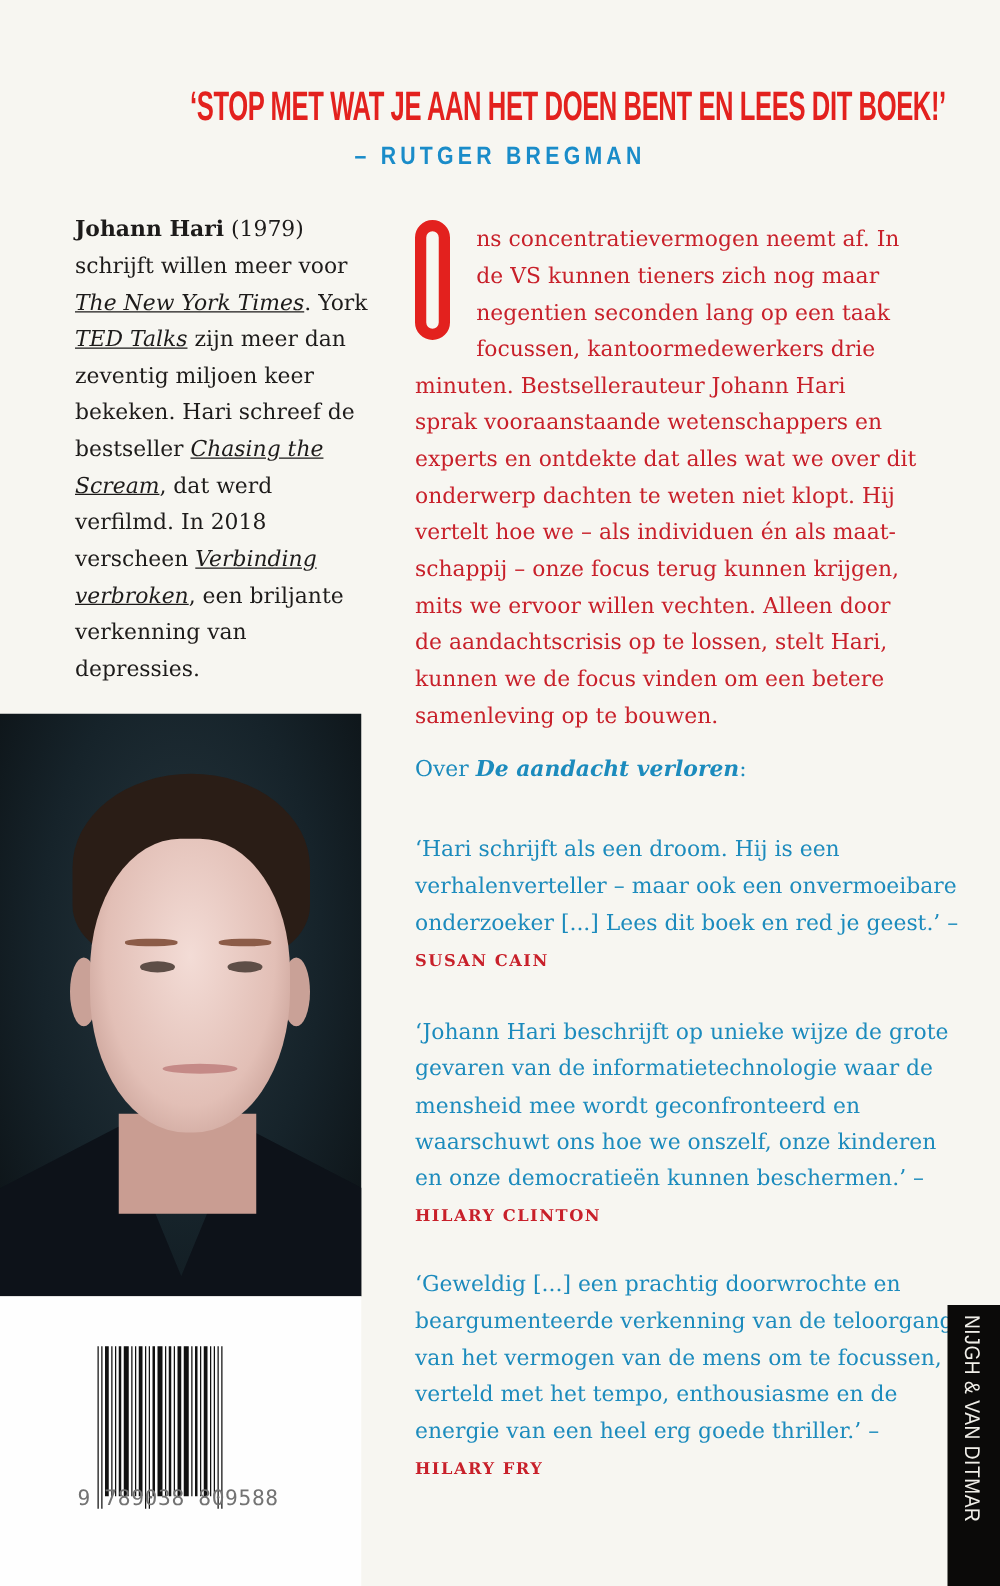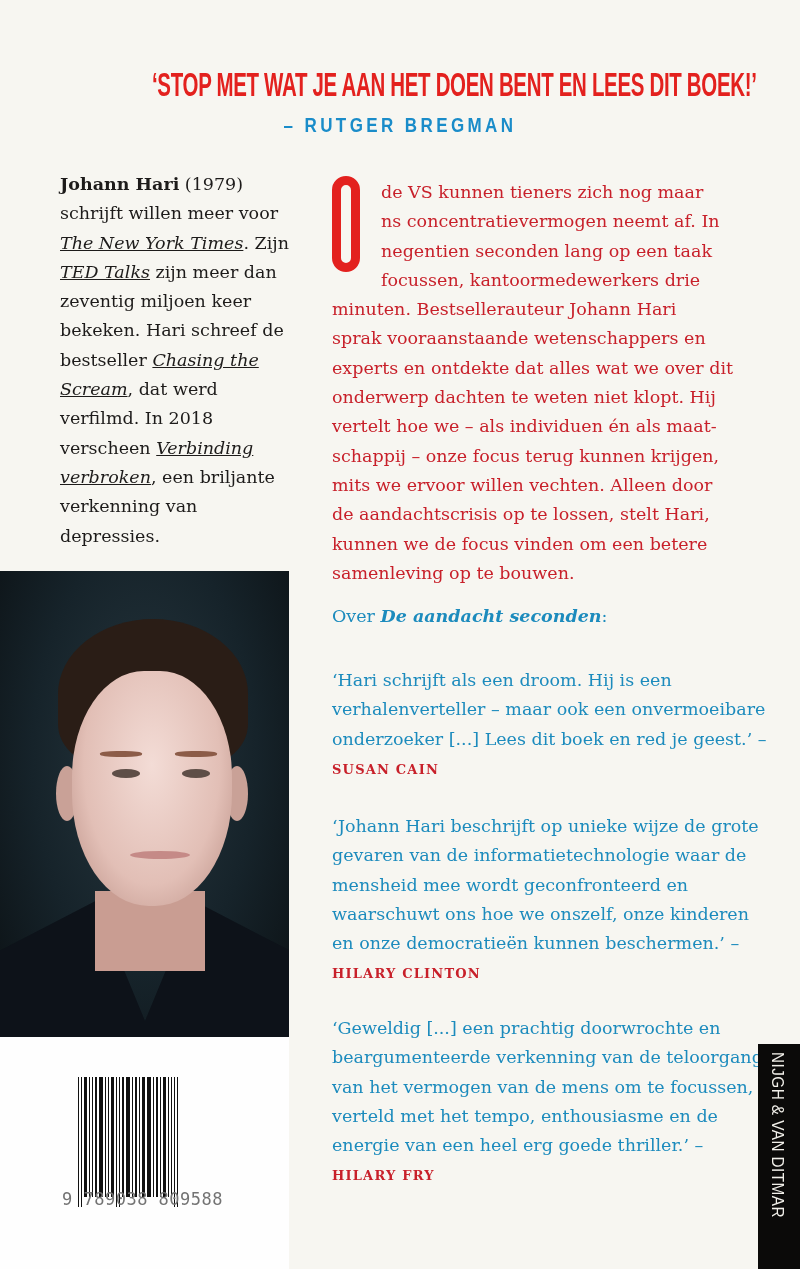--- a/index.html
+++ b/index.html
@@ -107,21 +107,21 @@
     letter-spacing: 0.5px; white-space: nowrap; transform: scaleY(0.9); transform-origin: top;
   }
 </style>
 </head>
 <body>
 
 <div class="headline">‘STOP MET WAT JE AAN HET DOEN BENT EN LEES DIT BOEK!’</div>
 <div class="headline-attr">– RUTGER BREGMAN</div>
 
 <div class="bio">
-  <b>Johann Hari</b><span> (1979)</span><span> schrijft willen meer voor </span><i>The New York Times</i><span>. Zijn </span><i>TED Talks</i><span> zijn meer dan zeventig miljoen keer bekeken. Hari schreef de bestseller </span><i>Chasing the Scream</i><span>, dat werd verfilmd. In 2018 verscheen </span><i>Verbinding verbroken</i><span>, een briljante verkenning van depressies.</span>
+  <b>Johann Hari</b><span> (1979)</span><span> schrijft willen meer voor </span><i>The New York Times</i><span>. York </span><i>TED Talks</i><span> zijn meer dan zeventig miljoen keer bekeken. Hari schreef de bestseller </span><i>Chasing the Scream</i><span>, dat werd verfilmd. In 2018 verscheen </span><i>Verbinding verbroken</i><span>, een briljante verkenning van depressies.</span>
 </div>
 
 <div class="photo">
   <div class="shirt"></div>
   <div class="neck"></div>
   <div class="hair"></div>
   <div class="ear-l"></div>
   <div class="ear-r"></div>
   <div class="face"></div>
   <div class="brow l"></div>
@@ -159,38 +159,38 @@
       <span style="width:1px"></span>
       <span style="width:1px"></span>
       <span class="g" style="width:1px"></span>
       <span class="g" style="width:1px"></span>
   </div>
   <div class="isbn">9 789038 809588</div>
 </div>
 
 <div class="dropcap"></div>
 <div class="blurb">
+  <span class="indent">ns concentratievermogen neemt af. In</span>
   <span class="indent">de VS kunnen tieners zich nog maar</span>
-  <span class="indent">ns concentratievermogen neemt af. In</span>
   <span class="indent">negentien seconden lang op een taak</span>
   <span class="indent">focussen, kantoormedewerkers drie</span>
   <span style="display:block">minuten. Bestsellerauteur Johann Hari</span>
   <span style="display:block">sprak vooraanstaande wetenschappers en</span>
   <span style="display:block">experts en ontdekte dat alles wat we over dit</span>
   <span style="display:block">onderwerp dachten te weten niet klopt. Hij</span>
   <span style="display:block">vertelt hoe we – als individuen én als maat-</span>
   <span style="display:block">schappij – onze focus terug kunnen krijgen,</span>
   <span style="display:block">mits we ervoor willen vechten. Alleen door</span>
   <span style="display:block">de aandachtscrisis op te lossen, stelt Hari,</span>
   <span style="display:block">kunnen we de focus vinden om een betere</span>
   <span style="display:block">samenleving op te bouwen.</span>
 </div>
 
 <div class="over">
-  <span>Over </span><i>De aandacht seconden</i><span>:</span>
+  <span>Over </span><i>De aandacht verloren</i><span>:</span>
 </div>
 
 <div class="quote q1">
   <span>‘Hari schrijft als een droom. Hij is een verhalenverteller – maar ook een onvermoeibare onderzoeker [...] Lees dit boek en red je geest.’ – </span><span class="by">SUSAN CAIN</span>
 </div>
 <div class="quote q2">
   <span>‘Johann Hari beschrijft op unieke wijze de grote gevaren van de informatietechnologie waar de mensheid mee wordt geconfronteerd en waarschuwt ons hoe we onszelf, onze kinderen en onze democratieën kunnen beschermen.’ – </span><span class="by">HILARY CLINTON</span>
 </div>
 <div class="quote q3">
   <span>‘Geweldig [...] een prachtig doorwrochte en beargumenteerde verkenning van de teloorgang van het vermogen van de mens om te focussen, verteld met het tempo, enthousiasme en de energie van een heel erg goede thriller.’ – </span><span class="by">HILARY FRY</span>

